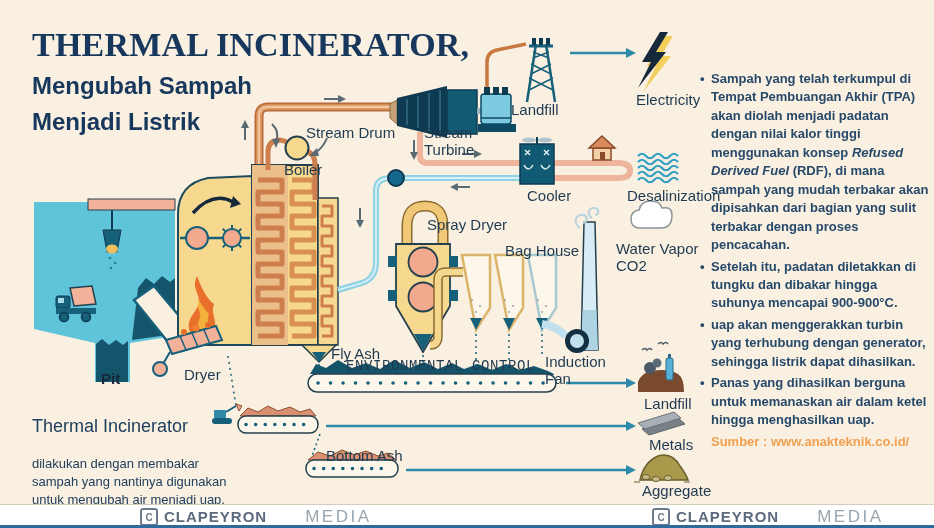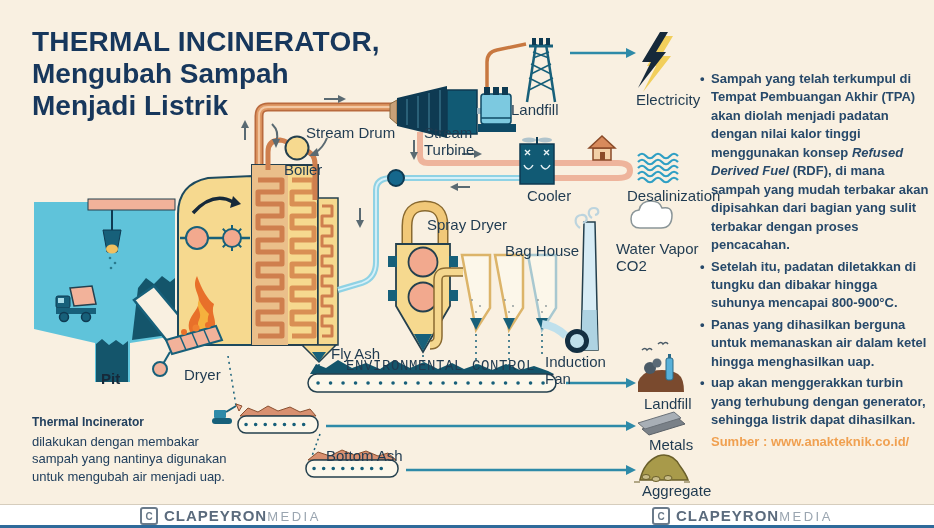--- a/index.html
+++ b/index.html
@@ -5,37 +5,37 @@
   html,body{margin:0;padding:0;}
   .stage{position:relative;width:934px;height:528px;background:#f9f0e1;overflow:hidden;
          font-family:"Liberation Sans",sans-serif;}
   svg{position:absolute;left:0;top:0;z-index:1;}
   .lbl{position:absolute;z-index:3;font-size:15px;color:#1f3a50;white-space:nowrap;line-height:1.15;}
   .lbl.bold{font-weight:bold;color:#16293a;}
   .lbl.wrap{white-space:normal;}
   .lbl.ctr{}
   .caps{font-size:14px;letter-spacing:0.6px;font-family:Liberation Mono, monospace;}
   .title{position:absolute;left:32px;top:26px;z-index:3;color:#17375c;}
-  .t1{font-size:28px;font-weight:bold;letter-spacing:0.2px;}
-  .t2{font-size:28px;font-weight:bold;margin-top:0;}
+  .t1{font-size:34px;font-weight:bold;letter-spacing:0.2px;font-family:Liberation Serif, serif;}
+  .t2{font-size:24px;font-weight:bold;margin-top:8px;}
   .rpanel{position:absolute;left:700px;top:70px;width:232px;z-index:3;color:#27496a;
           font-size:13px;font-weight:bold;line-height:1.42;}
   .rpanel .bitem{position:relative;padding-left:11px;margin-bottom:3px;}
   .rpanel .bitem::before{content:"\2022";position:absolute;left:0;top:0;}
   .rpanel .src{font-weight:bold;font-size:13px;color:#f0a050;margin-top:3px;padding-left:11px;}
   .footnote{position:absolute;left:32px;top:414px;width:210px;z-index:3;color:#22405e;font-size:13px;line-height:1.38;}
-  .footnote .fh{font-weight:bold;font-size:12px;margin-bottom:2px;}
+  .footnote .fh{font-weight:normal;font-size:18px;margin-bottom:16px;}
   .footer{position:absolute;left:0;top:504px;width:934px;height:21px;background:#ffffff;
           border-top:1px solid #d6cdbd;z-index:4;}
   .botbar{position:absolute;left:0;top:525px;width:934px;height:3px;background:#2e6a9a;z-index:4;}
   .logo{position:absolute;top:2px;display:flex;align-items:center;gap:6px;color:#5b6b7d;}
   .logo .lc{width:14px;height:14px;border:2px solid #6a7a8a;border-radius:3px;font-size:10px;
             font-weight:bold;display:flex;align-items:center;justify-content:center;color:#6a7a8a;}
   .logo .lt1{font-size:15px;font-weight:bold;letter-spacing:1px;}
-  .logo .lt2{font-size:13px;letter-spacing:2.5px;color:#9aa5b0;}
+  .logo .lt2{font-size:17px;letter-spacing:2.5px;color:#9aa5b0;padding-left:38px;}
   i{font-style:italic;}
 </style>
 </head>
 <body>
 
 <div class="stage">
 
 <svg width="934" height="528" viewBox="0 0 934 528">
 
   <g>
@@ -347,23 +347,23 @@
   <div class="lbl caps" style="left:346px;top:358px">ENVIRONMENTAL CONTROL</div>
   <div class="lbl" style="left:644px;top:395px">Landfill</div>
   <div class="lbl" style="left:649px;top:436px">Metals</div>
   <div class="lbl" style="left:642px;top:482px">Aggregate</div>
   <div class="lbl" style="left:326px;top:447px">Bottom Ash</div>
   <div class="lbl bold" style="left:101px;top:370px">Pit</div>
   <div class="lbl" style="left:184px;top:366px">Dryer</div>
 
   <div class="rpanel">
     <div class="bitem"><span>Sampah yang telah terkumpul di Tempat Pembuangan Akhir (TPA) akan diolah menjadi padatan dengan nilai kalor tinggi menggunakan konsep </span><i>Refused Derived Fuel</i><span> (RDF), di mana sampah yang mudah terbakar akan dipisahkan dari bagian yang sulit terbakar dengan proses pencacahan.</span></div>
-    <div class="bitem">Setelah itu, padatan diletakkan di tungku dan dibakar hingga suhunya mencapai 800-900°C.</div>
+    <div class="bitem">Setelah itu, padatan diletakkan di tungku dan dibakar hingga suhunya mencapai 900-900°C.</div>
+    <div class="bitem">uap akan menggerakkan turbin yang terhubung dengan generator, sehingga listrik dapat dihasilkan.</div>
     <div class="bitem">Panas yang dihasilkan berguna untuk memanaskan air dalam ketel hingga menghasilkan uap.</div>
-    <div class="bitem">uap akan menggerakkan turbin yang terhubung dengan generator, sehingga listrik dapat dihasilkan.</div>
     <div class="src">Sumber : www.anakteknik.co.id/</div>
   </div>
 
   <div class="footnote">
     <div class="fh">Thermal Incinerator</div>
     <div>dilakukan dengan membakar sampah yang nantinya digunakan untuk mengubah air menjadi uap.</div>
   </div>
 
   <div class="footer">
     <div class="logo" style="left:140px">

